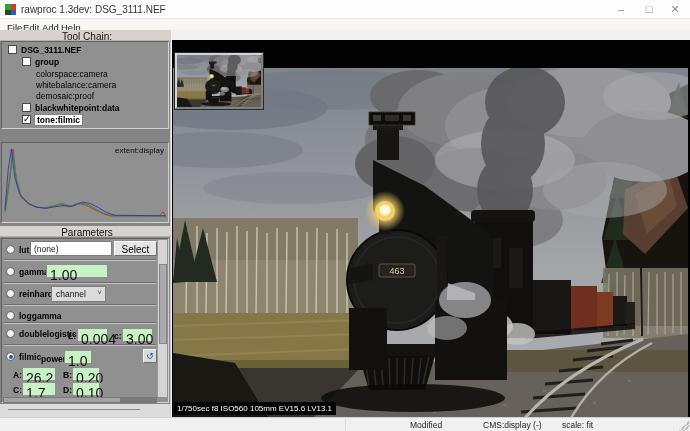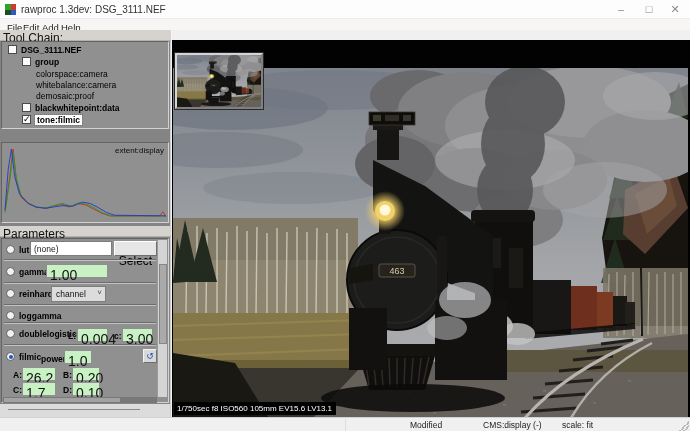--- a/index.html
+++ b/index.html
@@ -15,21 +15,21 @@
   .wtitle { position:absolute; left:21px; top:4px; font-size:10px; color:#333; }
   .winbtn { position:absolute; top:2px; width:22px; height:15px; text-align:center; font-size:11px; color:#8a8a8a; line-height:15px; }
   .winbtn.min { right:58px; } .winbtn.max { right:30px; } .winbtn.cls { right:4px; }
 
   
   .menubar { position:absolute; left:0; top:19px; width:690px; height:21px; background:#f7f6f5; }
   .menubar span { position:absolute; top:3px; font-size:9.5px; color:#222; }
 
   
   .leftpanel { position:absolute; left:0; top:30px; width:171px; height:387px; background:#848484; border-right:1px solid #cfcfcf; }
-  .caption { position:absolute; left:0; width:171px; height:11px; background:#d6d3ce; border-bottom:1px solid #b5b2ad; font-size:12px; color:#111; padding:1px 0 0 3px; }
+  .caption { position:absolute; left:0; width:171px; height:11px; background:#d6d3ce; border-bottom:1px solid #b5b2ad; font-size:10px; color:#111; padding:1px 0 0 3px;text-align:center; }
   .box { position:absolute; background:#909090; border:1px solid; border-color:#636363 #d2d2d2 #d2d2d2 #636363; }
 
   
   .treebox { left:1px; top:11px; width:168px; height:88px; }
   .trow { position:absolute; height:11px; display:flex; align-items:center; }
   .cb { width:9px; height:9px; background:#fbfbfb; border:1px solid #4a4a4a; margin-right:4px; font-size:9px; line-height:7px; text-align:center; color:#000; flex:0 0 9px; }
   .tlabel { font-size:8.5px; color:#000; white-space:nowrap; }
   .tlabel.b { font-weight:bold; }
   .tlabel.selhl { background:#ffffff; padding:0 2px; outline:1px dotted #777; }
 
@@ -39,21 +39,21 @@
   .histbox svg { position:absolute; left:1px; top:1px; }
 
   
   .pbox { left:1px; top:208px; width:168px; height:165px; }
   .pel { position:absolute; white-space:nowrap; }
   .plabel { font-size:8.5px; font-weight:bold; color:#000; }
   .radio { position:absolute; width:9px; height:9px; border-radius:50%; background:#f2f2f2; border:1px solid #5e5e5e; }
   .radio.sel::after { content:""; position:absolute; left:2px; top:2px; width:4px; height:4px; border-radius:50%; background:#1d56c8; }
   .gfield { position:absolute; background:#c9f2c4; border:1px solid #8f8f8f; font-size:14px; color:#111; padding:2px 0 0 3px; height:14px; }
   .wfield { position:absolute; background:#ffffff; border:1px solid #7d7d7d; font-size:8.5px; color:#222; padding:2px 0 0 3px; height:15px; }
-  .btn { position:absolute; background:#e6e6e6; border:1px solid; border-color:#ffffff #6f6f6f #6f6f6f #ffffff; font-size:12px; color:#000; text-align:center; padding-top:12px; height:15px; }
+  .btn { position:absolute; background:#e6e6e6; border:1px solid; border-color:#ffffff #6f6f6f #6f6f6f #ffffff; font-size:10px; color:#000; text-align:center; padding-top:2px; height:15px; }
   .combo { position:absolute; background:#dcdcdc; border:1px solid #7d7d7d; font-size:8.5px; color:#111; padding:2px 0 0 4px; height:16px; }
   .combo .arr { position:absolute; right:3px; top:1px; font-size:8px; color:#444; }
   .ridge { position:absolute; left:2px; width:152px; height:2px; border-top:1px solid #6d6d6d; border-bottom:1px solid #c2c2c2; }
   .iconbtn { position:absolute; width:14px; height:14px; background:#d9d9d9; border:1px solid; border-color:#f2f2f2 #6f6f6f #6f6f6f #f2f2f2; text-align:center; font-size:9px; line-height:12px; color:#1d4fb0; }
   .vscroll { position:absolute; left:155px; top:1px; width:10px; height:157px; background:#d4d4d4; border-left:1px solid #9a9a9a; }
   .vthumb { position:absolute; left:1px; top:24px; width:8px; height:80px; background:#aaaaaa; border:1px solid #878787; }
   .hscroll { position:absolute; left:1px; top:158px; width:154px; height:6px; background:#787878; }
   .hthumb { position:absolute; left:1px; top:1px; width:116px; height:4px; background:#a2a2a2; }
   .bstrip { position:absolute; left:0; top:374px; width:170px; height:13px; background:#dcdcdc; }
   .bline { position:absolute; left:8px; top:5px; width:132px; height:1px; background:#8a8a8a; }

